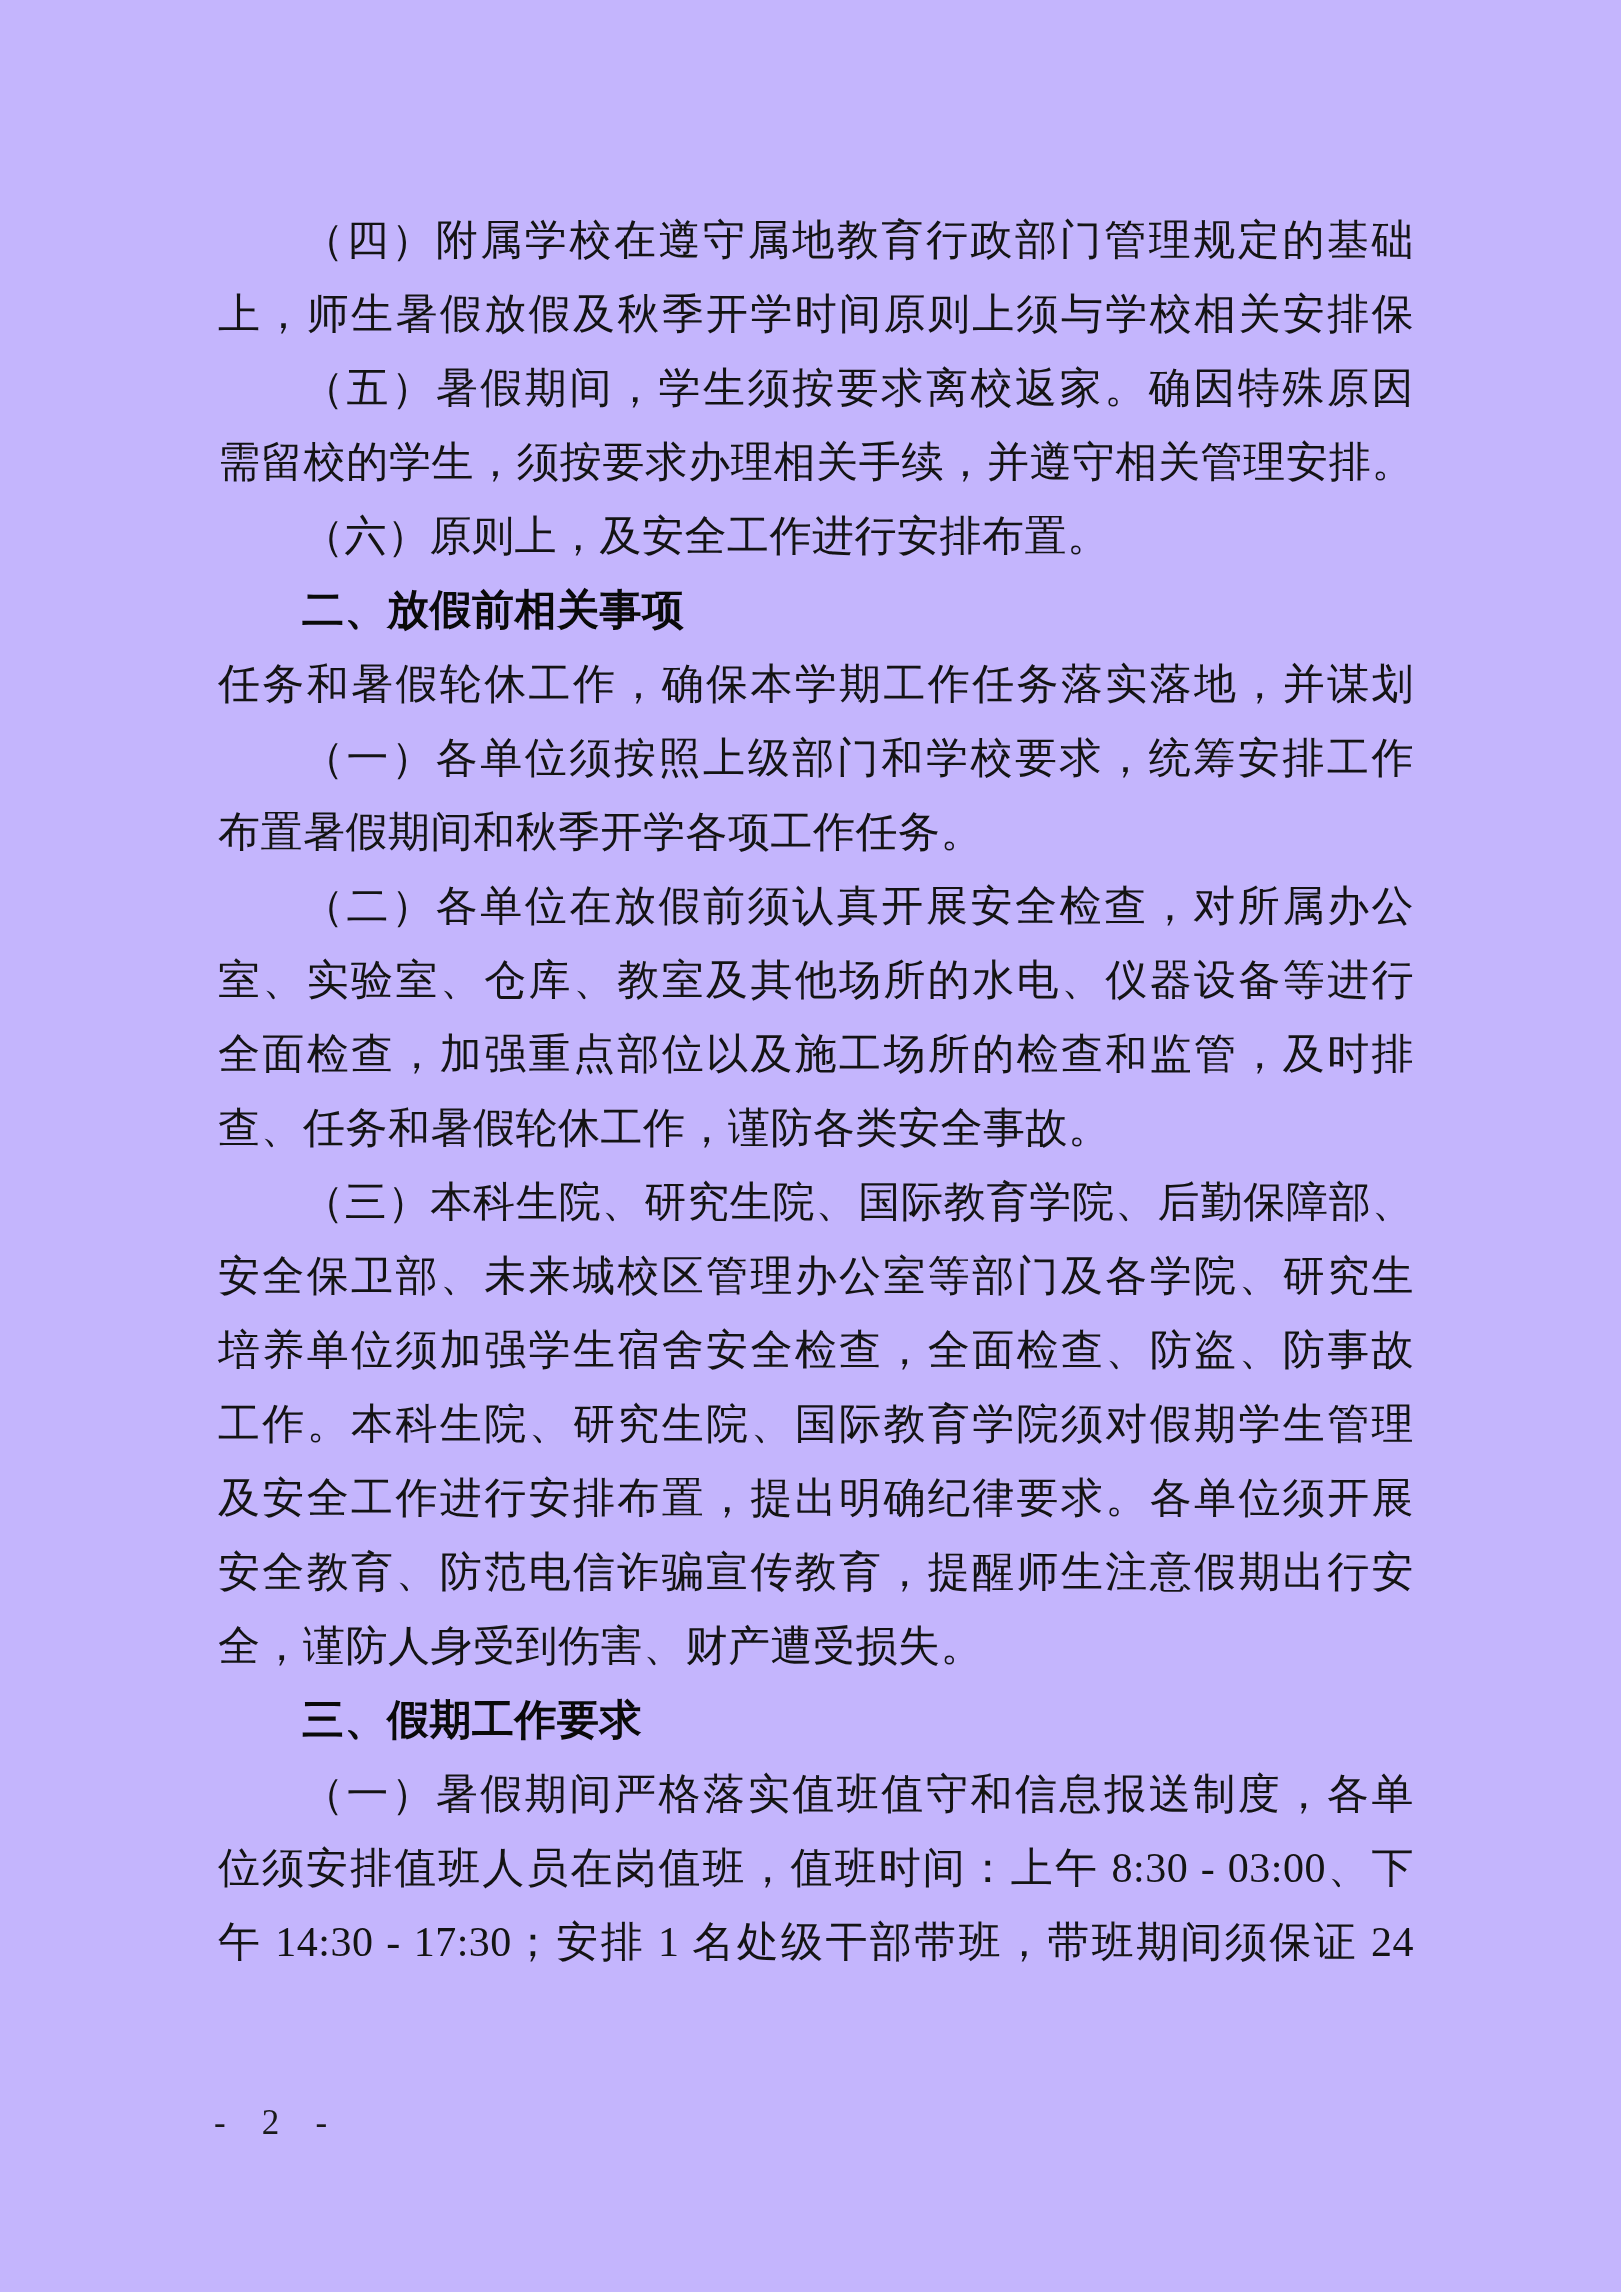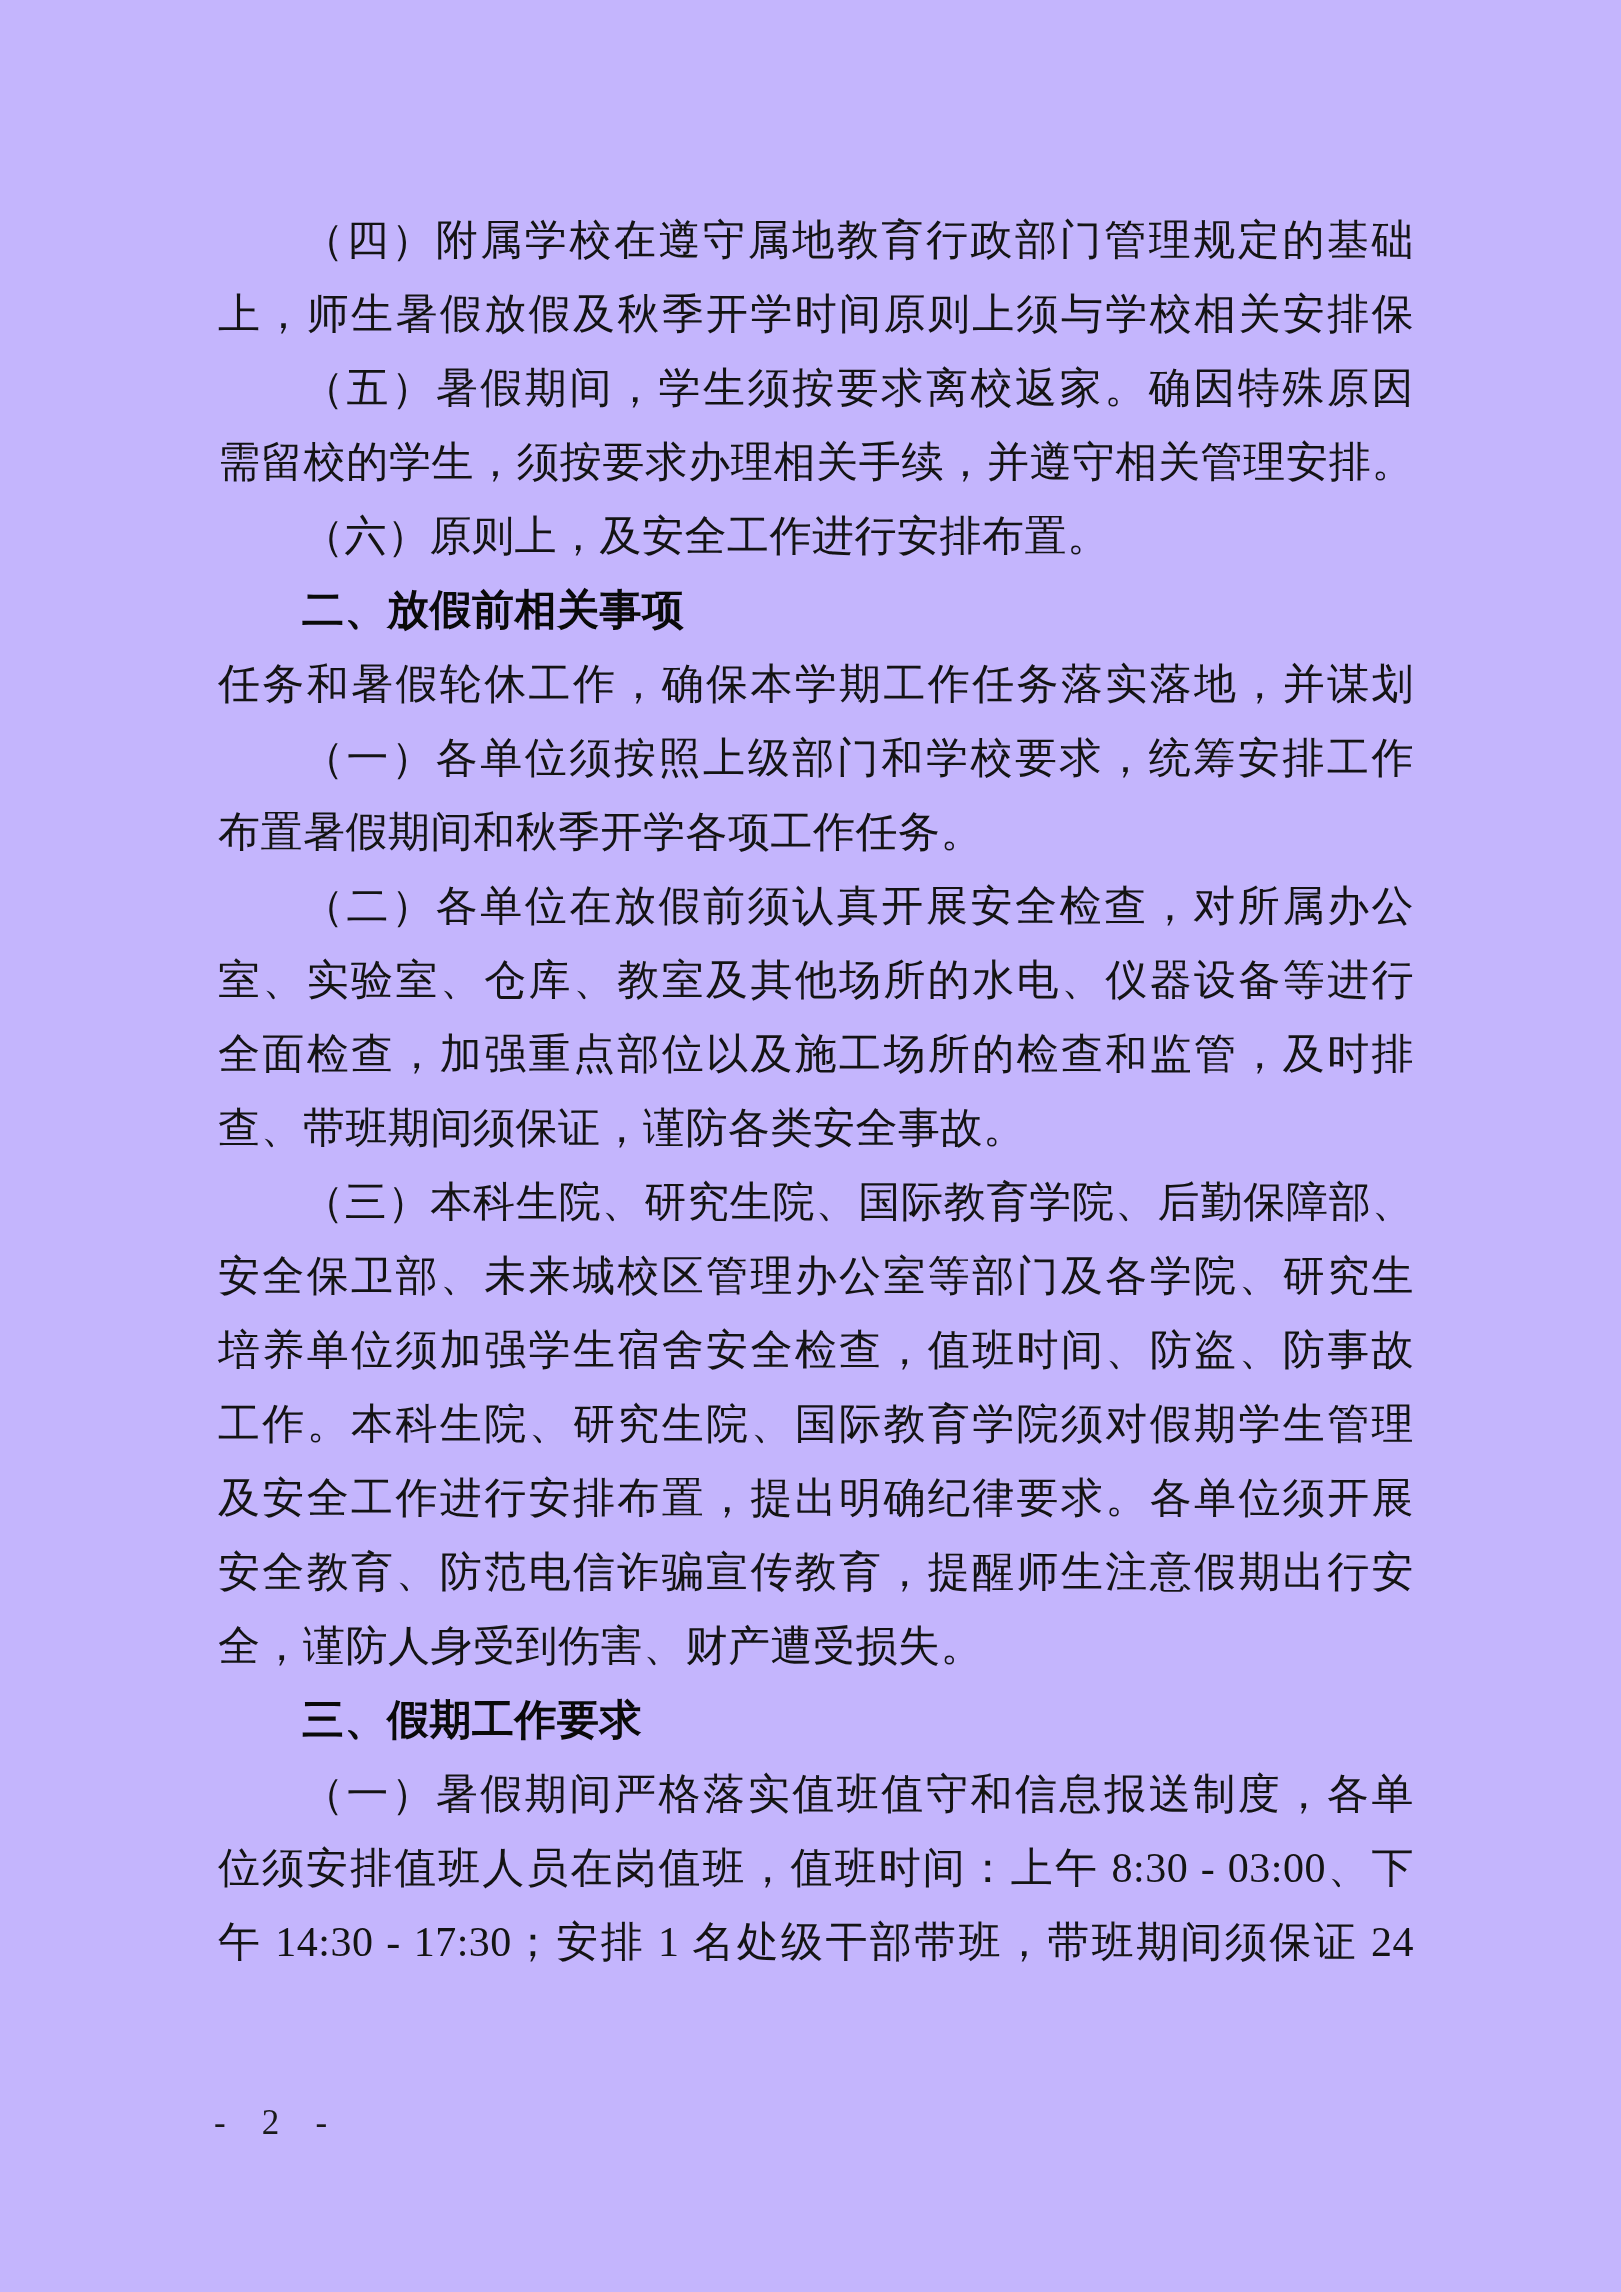--- a/index.html
+++ b/index.html
@@ -64,24 +64,24 @@
     <div class="line indent fill">（五）暑假期间，学生须按要求离校返家。确因特殊原因</div>
     <div class="line fill">需留校的学生，须按要求办理相关手续，并遵守相关管理安排。</div>
     <div class="line indent">（六）原则上，及安全工作进行安排布置。</div>
     <div class="line indent heading">二、放假前相关事项</div>
     <div class="line fill">任务和暑假轮休工作，确保本学期工作任务落实落地，并谋划</div>
     <div class="line indent fill">（一）各单位须按照上级部门和学校要求，统筹安排工作</div>
     <div class="line">布置暑假期间和秋季开学各项工作任务。</div>
     <div class="line indent fill">（二）各单位在放假前须认真开展安全检查，对所属办公</div>
     <div class="line fill">室、实验室、仓库、教室及其他场所的水电、仪器设备等进行</div>
     <div class="line fill">全面检查，加强重点部位以及施工场所的检查和监管，及时排</div>
-    <div class="line">查、带班期间须保证，谨防各类安全事故。</div>
+    <div class="line">查、任务和暑假轮休工作，谨防各类安全事故。</div>
     <div class="line indent fill">（三）本科生院、研究生院、国际教育学院、后勤保障部、</div>
     <div class="line fill">安全保卫部、未来城校区管理办公室等部门及各学院、研究生</div>
-    <div class="line fill">培养单位须加强学生宿舍安全检查，值班时间、防盗、防事故</div>
+    <div class="line fill">培养单位须加强学生宿舍安全检查，全面检查、防盗、防事故</div>
     <div class="line fill">工作。本科生院、研究生院、国际教育学院须对假期学生管理</div>
     <div class="line fill">及安全工作进行安排布置，提出明确纪律要求。各单位须开展</div>
     <div class="line fill">安全教育、防范电信诈骗宣传教育，提醒师生注意假期出行安</div>
     <div class="line">全，谨防人身受到伤害、财产遭受损失。</div>
     <div class="line indent heading">三、假期工作要求</div>
     <div class="line indent fill">（一）暑假期间严格落实值班值守和信息报送制度，各单</div>
     <div class="line fill">位须安排值班人员在岗值班，值班时间：上午 8:30 - 03:00、下</div>
     <div class="line fill">午 14:30 - 17:30；安排 1 名处级干部带班，带班期间须保证 24</div>
   </div>
   <div class="page-number">- 2 -</div>

